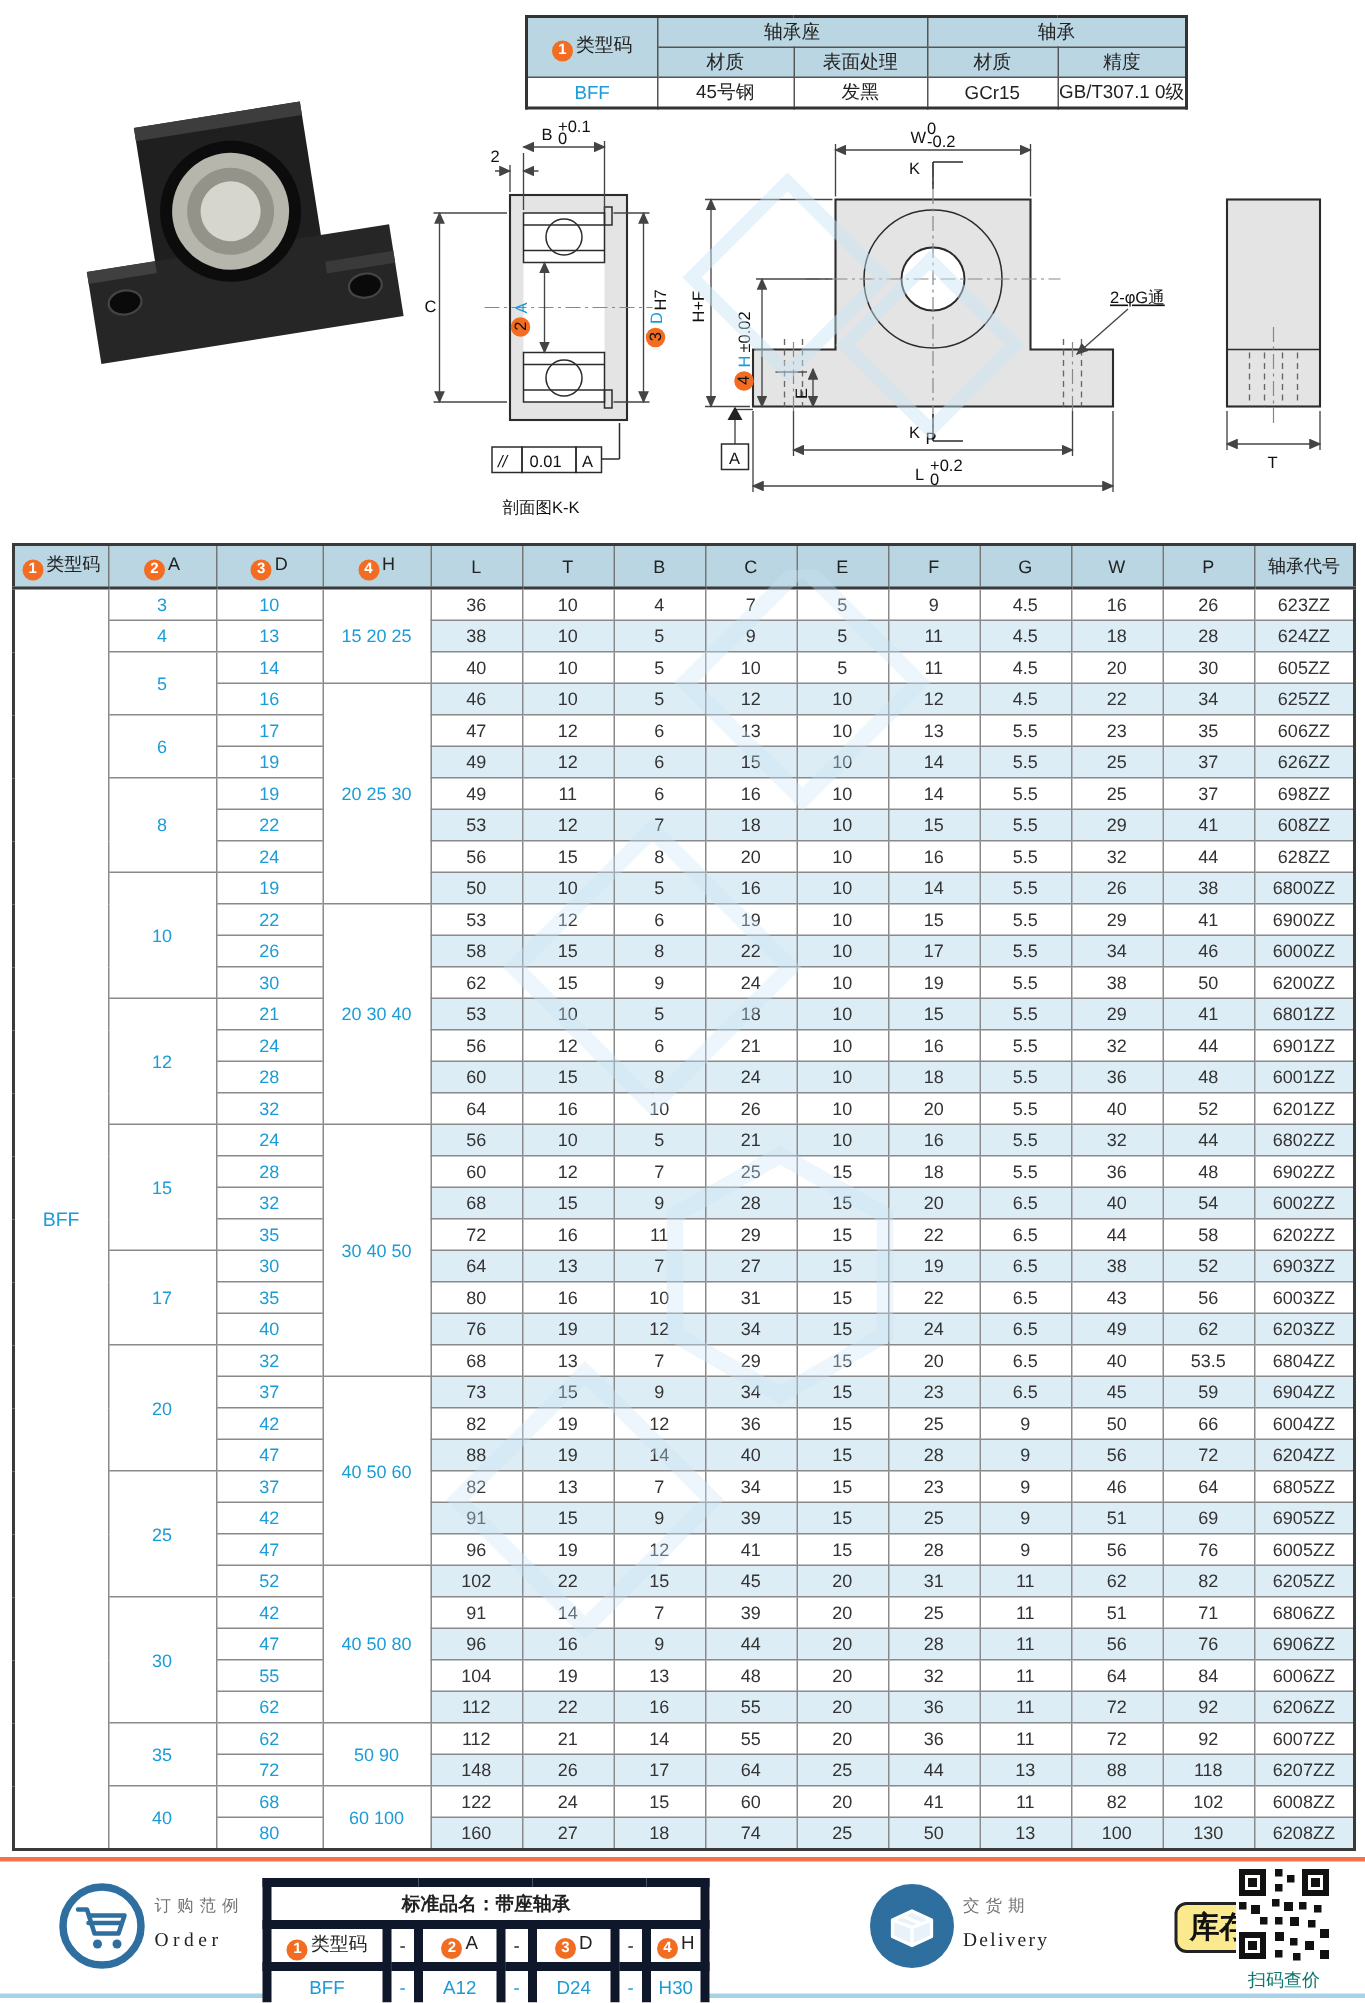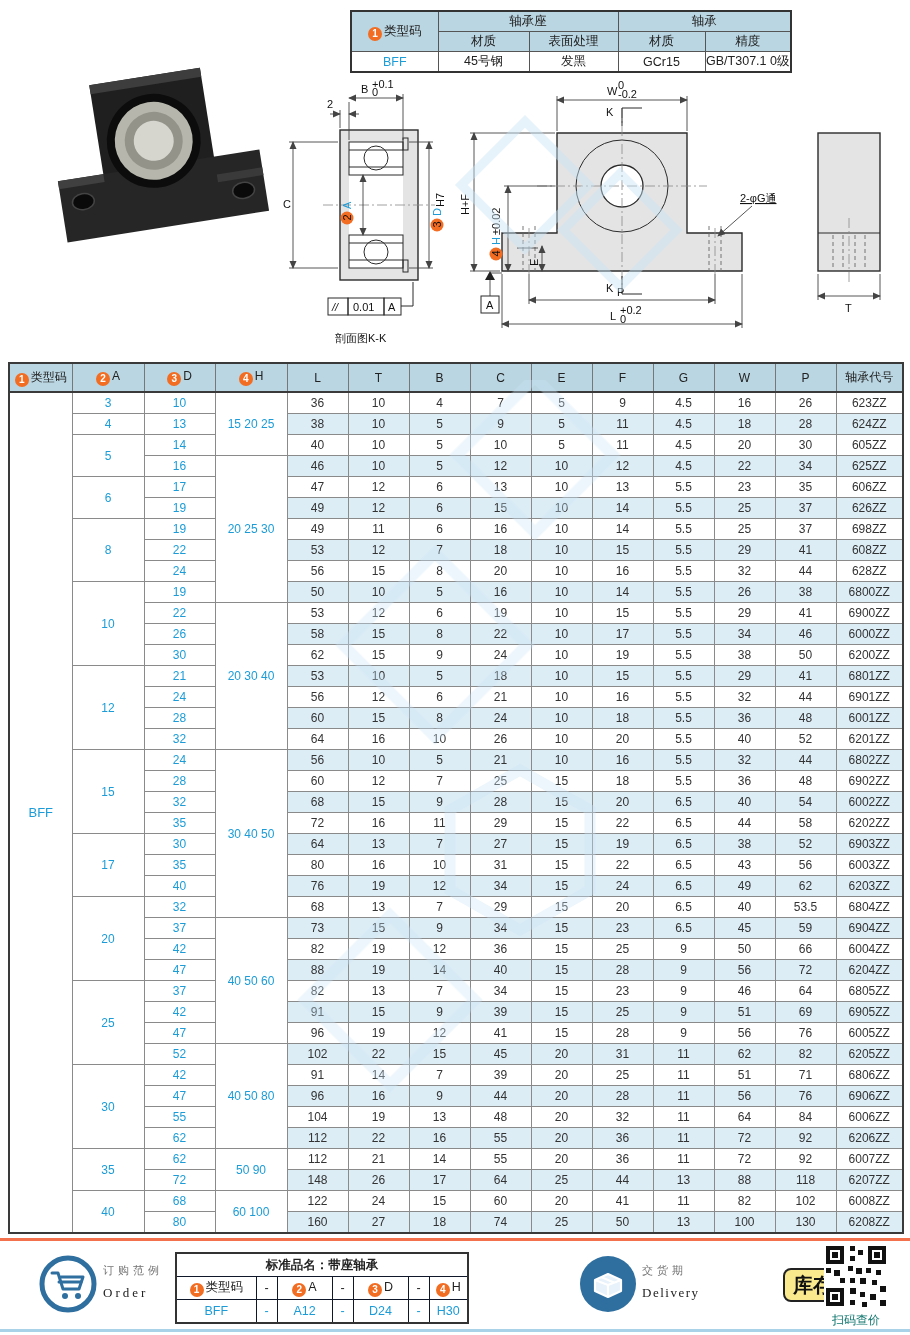--- a/index.html
+++ b/index.html
@@ -39,21 +39,21 @@
   
   .wm{position:absolute;pointer-events:none;opacity:.45;}
 
   
   #bottom-rule{position:absolute;left:0;top:1238px;width:910px;height:3px;background:#f3714c;}
   #bottom-blue{position:absolute;left:0;top:1329px;width:910px;height:3px;background:#a9d2e8;}
   .icn{position:absolute;}
   .sect-title{position:absolute;font-size:11px;letter-spacing:4px;color:#737373;}
   .sect-sub{position:absolute;font-size:13px;letter-spacing:3px;color:#222;font-family:Liberation Serif, serif;}
   #order-table{position:absolute;left:175px;top:1252px;width:292px;border-collapse:collapse;table-layout:fixed;border:2px solid #333;}
-  #order-table td{border:1px solid #0f172a;text-align:center;font-size:12.5px;height:20px;padding:1px;background:#fff;}
+  #order-table td{border:6px solid #0f172a;text-align:center;font-size:12.5px;height:20px;padding:1px;background:#fff;}
   #order-table .blue{color:#1b9cd8;}
   #stock-badge{position:absolute;left:736px;top:1268px;width:76px;height:30px;background:#fbe98e;border:2px solid #222;
                border-radius:8px;text-align:center;line-height:30px;font-size:20px;font-weight:bold;color:#111;margin-left:47px;}
   #qr-caption{position:absolute;left:816px;top:1312px;width:80px;text-align:center;font-size:12px;color:#0f766e;}
 </style>
 </head>
 <body>
 
 <div id="page">
 

